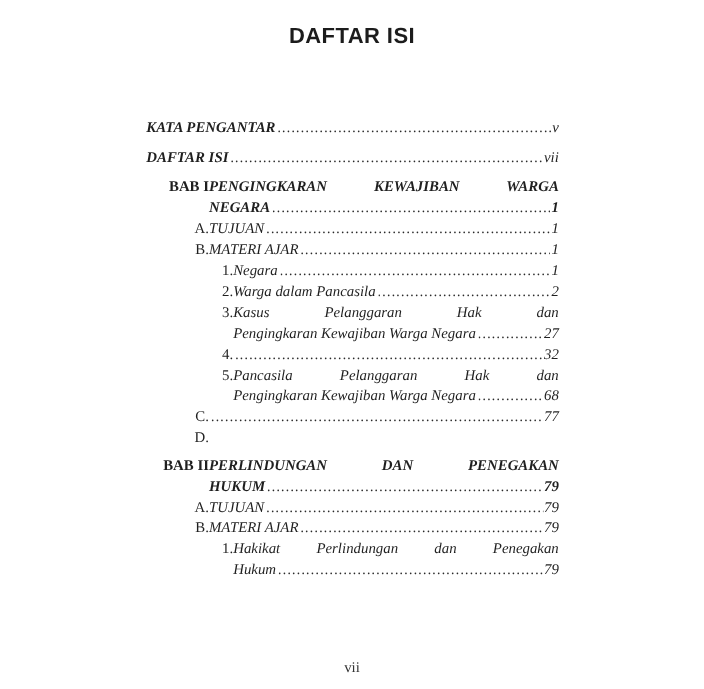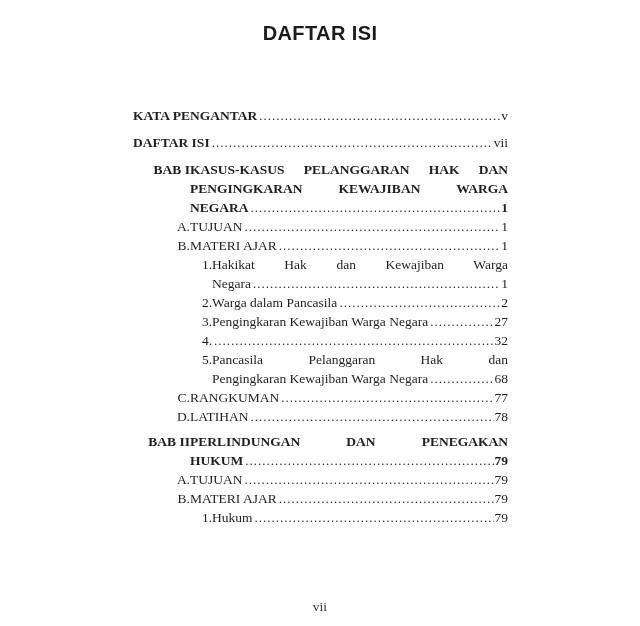--- a/index.html
+++ b/index.html
@@ -49,20 +49,21 @@
     text-align: right;
   }
   .chapter .lbl { width: 57px; }
   .section       { margin-left: 12px; }
   .section .lbl  { width: 45px; }
   .item          { margin-left: 50px; }
   .item .lbl     { width: 29px; }
   .body {
     flex: 1;
     min-width: 0;
+    font-style: italic;
   }
   .jline {
     text-align: justify;
     text-align-last: justify;
   }
   .lastline {
     display: flex;
     align-items: baseline;
   }
   .txt { white-space: nowrap; }
@@ -112,21 +113,20 @@
           <div class="lastline">
             <span class="txt">DAFTAR ISI</span>
             <span class="dots"></span>
             <span class="pg">vii</span>
           </div>
         </div>
       </div>
       <div class="toc-entry chapter bold">
         <span class="lbl">BAB I</span>
         <div class="body">
-          <div class="jline">KASUS-KASUS PELANGGARAN HAK DAN</div>
           <div class="jline">PENGINGKARAN KEWAJIBAN WARGA</div>
           <div class="lastline">
             <span class="txt">NEGARA</span>
             <span class="dots"></span>
             <span class="pg">1</span>
           </div>
         </div>
       </div>
       <div class="toc-entry section">
         <span class="lbl">A.</span>
@@ -144,41 +144,41 @@
           <div class="lastline">
             <span class="txt">MATERI AJAR</span>
             <span class="dots"></span>
             <span class="pg">1</span>
           </div>
         </div>
       </div>
       <div class="toc-entry item">
         <span class="lbl">1.</span>
         <div class="body">
-          <div class="jline">Hakikat Hak dan Kewajiban Warga</div>
           <div class="lastline">
             <span class="txt">Negara</span>
             <span class="dots"></span>
             <span class="pg">1</span>
           </div>
         </div>
       </div>
       <div class="toc-entry item">
         <span class="lbl">2.</span>
         <div class="body">
           <div class="lastline">
             <span class="txt">Warga dalam Pancasila</span>
             <span class="dots"></span>
             <span class="pg">2</span>
           </div>
         </div>
       </div>
       <div class="toc-entry item">
         <span class="lbl">3.</span>
         <div class="body">
+          <div class="jline">Kasus Pelanggaran Hak dan</div>
           <div class="lastline">
             <span class="txt">Pengingkaran Kewajiban Warga Negara</span>
             <span class="dots"></span>
             <span class="pg">27</span>
           </div>
         </div>
       </div>
       <div class="toc-entry item">
         <span class="lbl">4.</span>
         <div class="body">
@@ -196,35 +196,27 @@
             <span class="txt">Pengingkaran Kewajiban Warga Negara</span>
             <span class="dots"></span>
             <span class="pg">68</span>
           </div>
         </div>
       </div>
       <div class="toc-entry section">
         <span class="lbl">C.</span>
         <div class="body">
           <div class="lastline">
-            <span class="txt">RANGKUMAN</span>
             <span class="dots"></span>
             <span class="pg">77</span>
           </div>
         </div>
       </div>
       <div class="toc-entry section">
         <span class="lbl">D.</span>
-        <div class="body">
-          <div class="lastline">
-            <span class="txt">LATIHAN</span>
-            <span class="dots"></span>
-            <span class="pg">78</span>
-          </div>
-        </div>
       </div>
       <div class="toc-entry chapter bold">
         <span class="lbl">BAB II</span>
         <div class="body">
           <div class="jline">PERLINDUNGAN DAN PENEGAKAN</div>
           <div class="lastline">
             <span class="txt">HUKUM</span>
             <span class="dots"></span>
             <span class="pg">79</span>
           </div>
@@ -246,20 +238,21 @@
           <div class="lastline">
             <span class="txt">MATERI AJAR</span>
             <span class="dots"></span>
             <span class="pg">79</span>
           </div>
         </div>
       </div>
       <div class="toc-entry item">
         <span class="lbl">1.</span>
         <div class="body">
+          <div class="jline">Hakikat Perlindungan dan Penegakan</div>
           <div class="lastline">
             <span class="txt">Hukum</span>
             <span class="dots"></span>
             <span class="pg">79</span>
           </div>
         </div>
       </div>
     </div>
 
   <div class="footer">vii</div>

